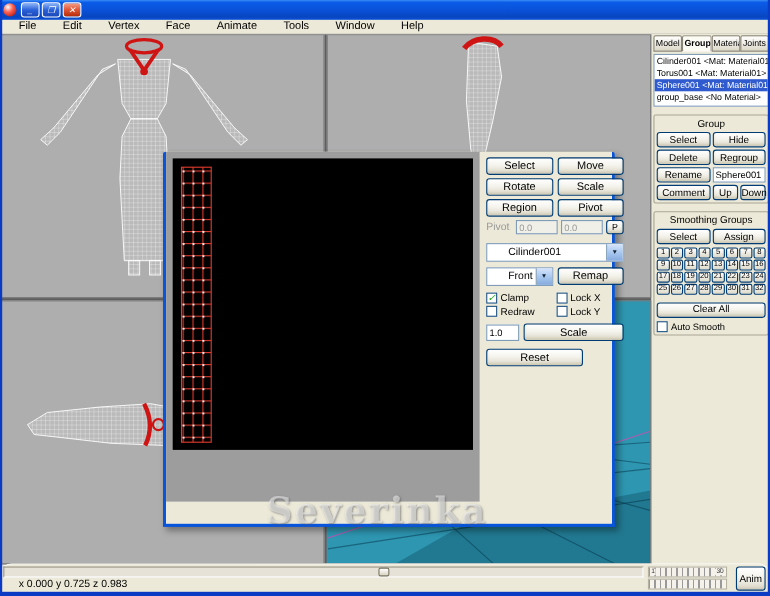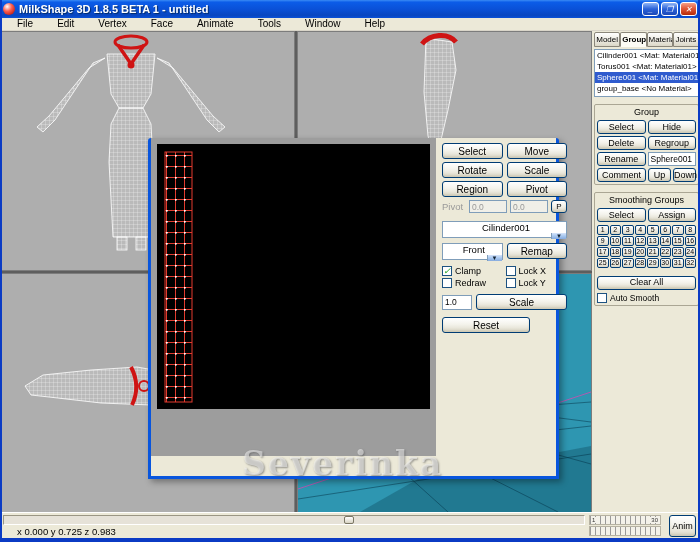--- a/index.html
+++ b/index.html
@@ -78,30 +78,30 @@
   .controls{flex:1;padding:5px 6px;display:flex;flex-direction:column;gap:3px;font-size:9.5px;}
   .row2{display:grid;grid-template-columns:1fr 1fr;gap:4px;}
   .xpbd{height:16px;font-size:10px;line-height:13px;}
   .pivot-row{display:flex;gap:3px;align-items:center;}
   .pivot-label{color:#9a9a9a;width:24px;flex:none;}
   .mini{width:38px;height:13px;border:1px solid #7f9db9;background:#f0efe8;color:#999;
     font-size:8.5px;padding:0 2px;font-family:"Liberation Sans",sans-serif;}
   .mini.on{background:#fff;color:#000;}
   .pbtn{width:16px;height:13px;font-size:8px;line-height:10px;}
   .dropdown{height:17px;border:1px solid #7f9db9;background:#fff;display:flex;align-items:center;
-    font-size:9.5px;padding-left:3px;flex-direction:column;}
+    font-size:9.5px;padding-left:19px;}
   .dd-arrow{margin-left:auto;width:15px;height:15px;border-left:1px solid #7f9db9;font-size:6px;
     display:flex;align-items:center;justify-content:center;color:#123;
     background:linear-gradient(180deg,#d6e4fa,#a8c8f0 50%,#86aadd);}
   .cb-grid{display:grid;grid-template-columns:1fr 1fr;gap:2px 2px;}
   .cb{display:flex;align-items:center;gap:3px;font-size:9px;}
   .scale-row{display:flex;gap:4px;align-items:center;}
   
   .statusbar{position:absolute;left:0;top:512px;width:700px;height:26px;background:#ece9d8;
-    border-top:1px solid #fff;z-index:7;}
+    border-top:1px solid #fff;z-index:7;border-radius:11px;}
   .slider-track{position:absolute;left:3px;top:2px;width:582px;height:10px;background:#e6e2d8;
     border:1px solid;border-color:#9a9684 #fff #fff #9a9684;}
   .slider-thumb{position:absolute;left:340px;top:0;width:10px;height:8px;
     background:linear-gradient(#fff,#d8d4c4);border:1px solid #7a7664;border-radius:2px;}
   .ruler{position:absolute;left:589px;top:2px;width:72px;height:10px;border:1px solid #b6b2a2;background:#f4f2ea;
     background-image:repeating-linear-gradient(90deg,#999 0 1px,transparent 1px 5px);
     font-size:6px;color:#333;}
   .ruler2{top:13px;}
   .ruler .rl{position:absolute;left:1px;top:1px;background:#f4f2ea;padding:0 1px;}
   .ruler .rr{position:absolute;right:1px;top:1px;background:#f4f2ea;padding:0 1px;}
@@ -129,21 +129,20 @@
       </pattern>
       <pattern id="uvcell" width="9" height="11" patternUnits="userSpaceOnUse">
         <rect x="0.5" y="0.5" width="9" height="11" fill="none" stroke="#e23b2e" stroke-width="1"></rect>
         <circle cx="0.8" cy="0.8" r="1" fill="#ffffff"></circle>
       </pattern>
     </defs>
   </svg>
 
   <div class="titlebar">
     <span class="app-icon"></span>
-    <span class="title-text">MilkShape 3D 1.8.5 BETA 1 - untitled</span>
     <span class="win-btns">
       <span class="wbtn">
           <i>_</i>
         </span>
       <span class="wbtn">
           <i>❐</i>
         </span>
       <span class="wbtn close">
           <i>✕</i>
         </span>

